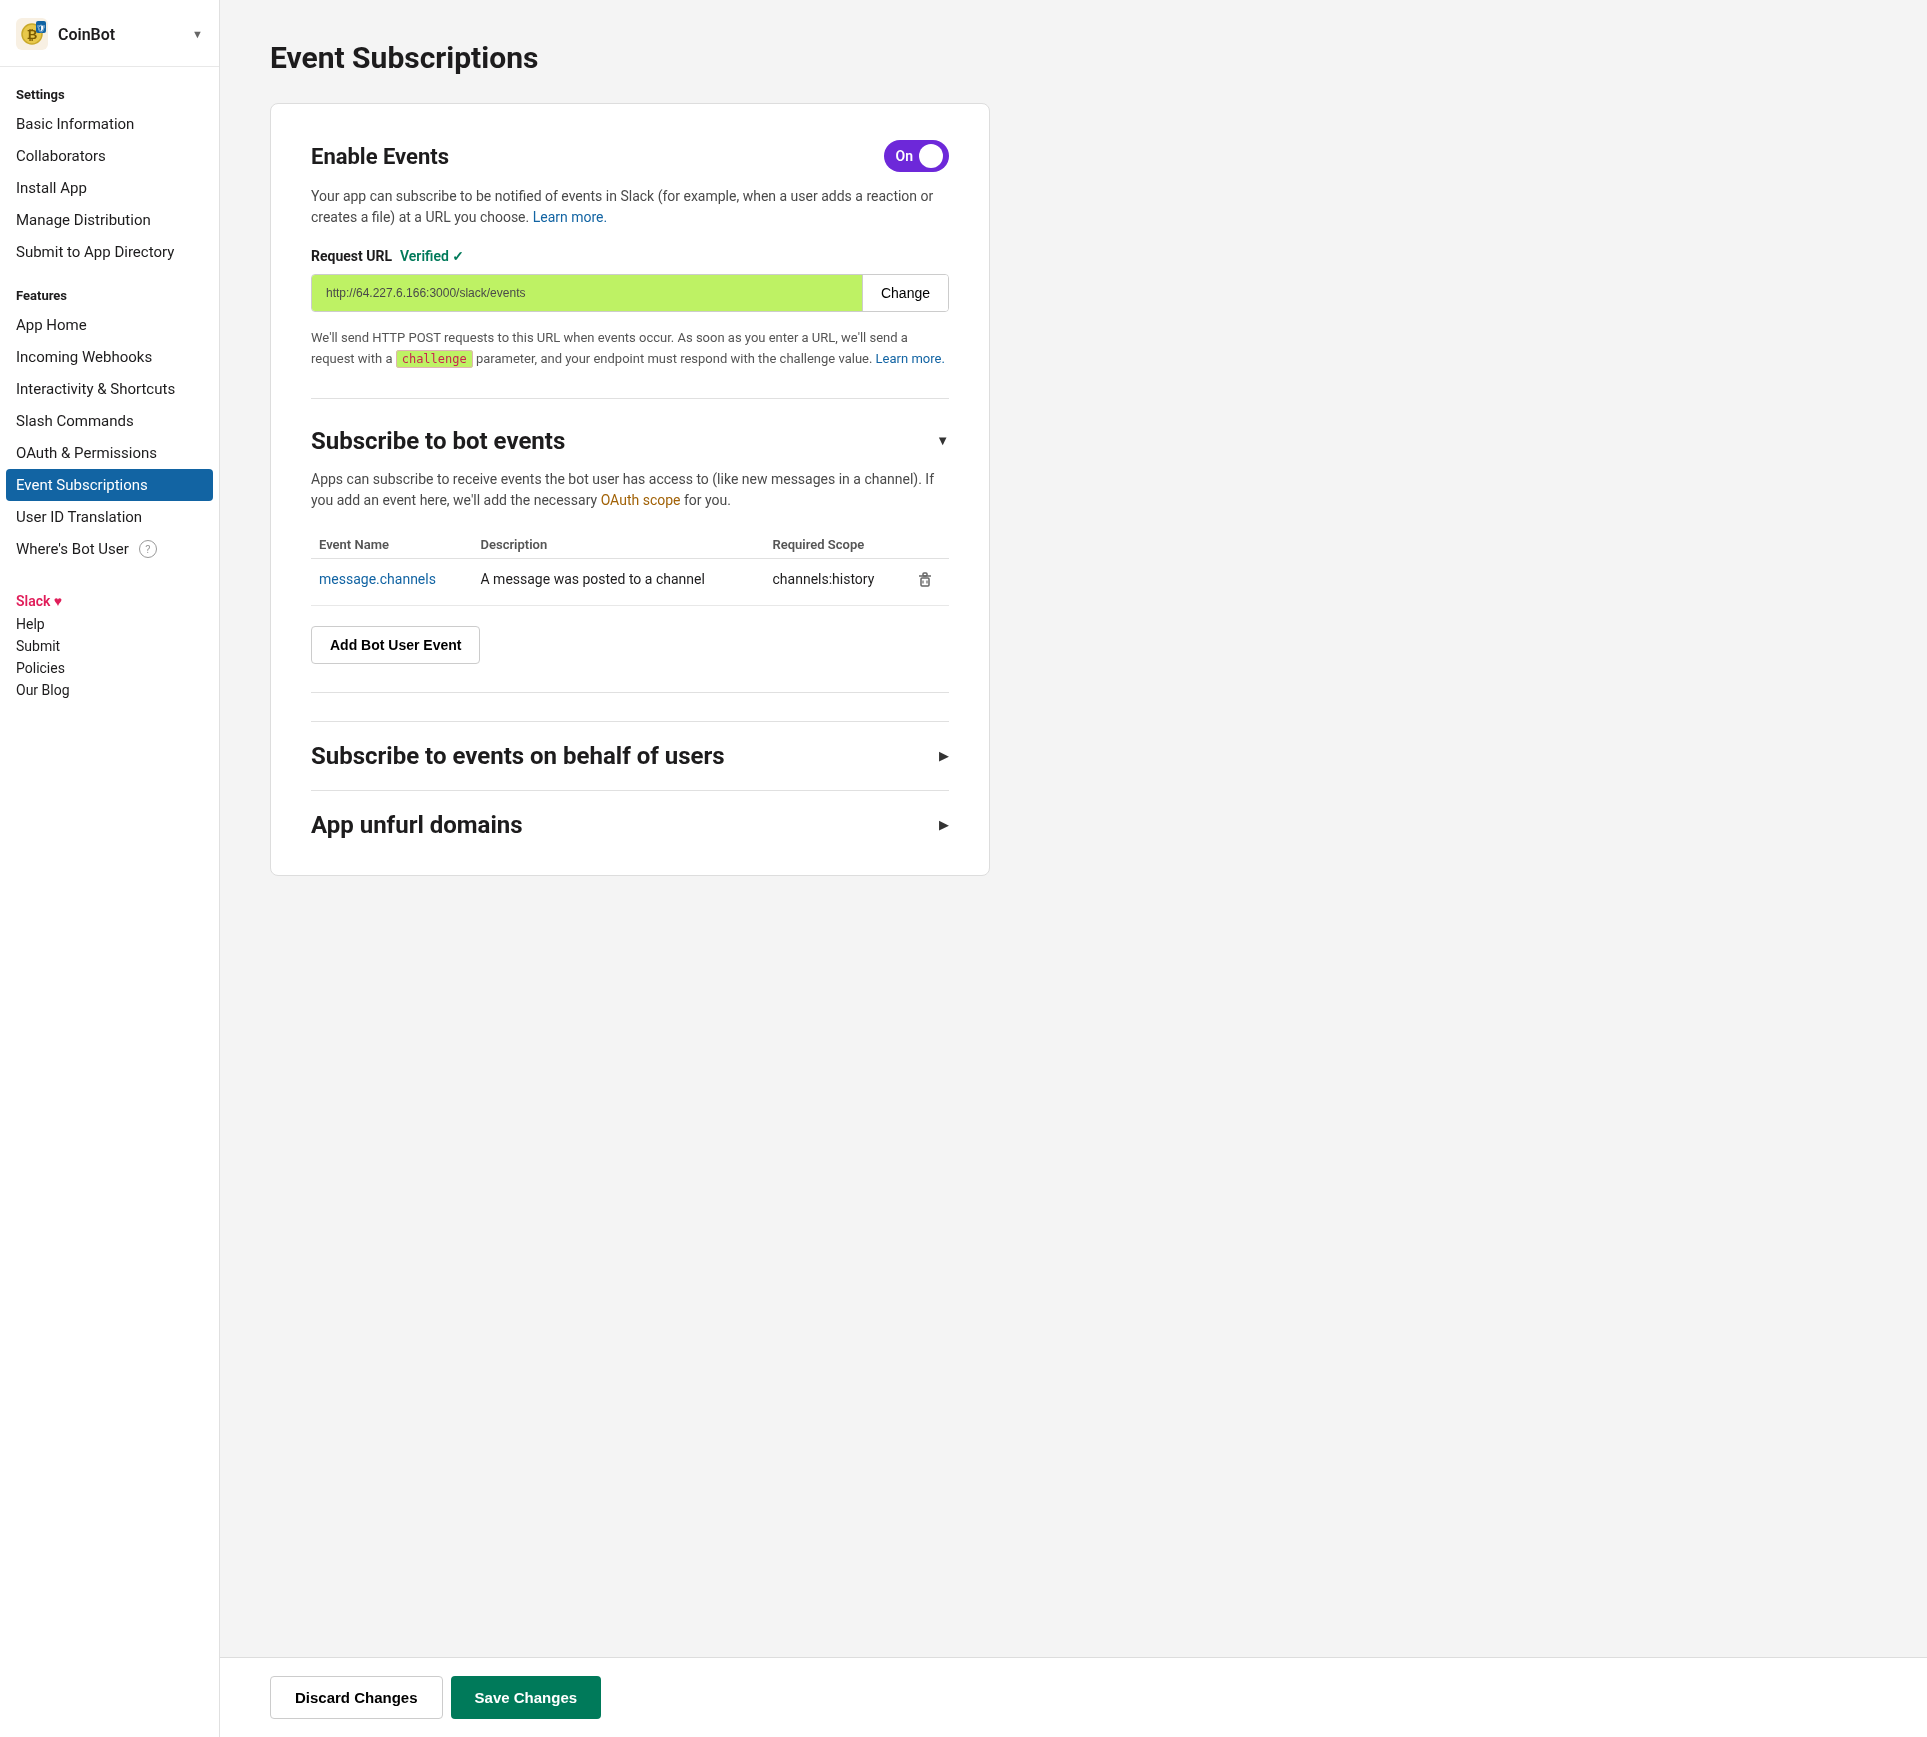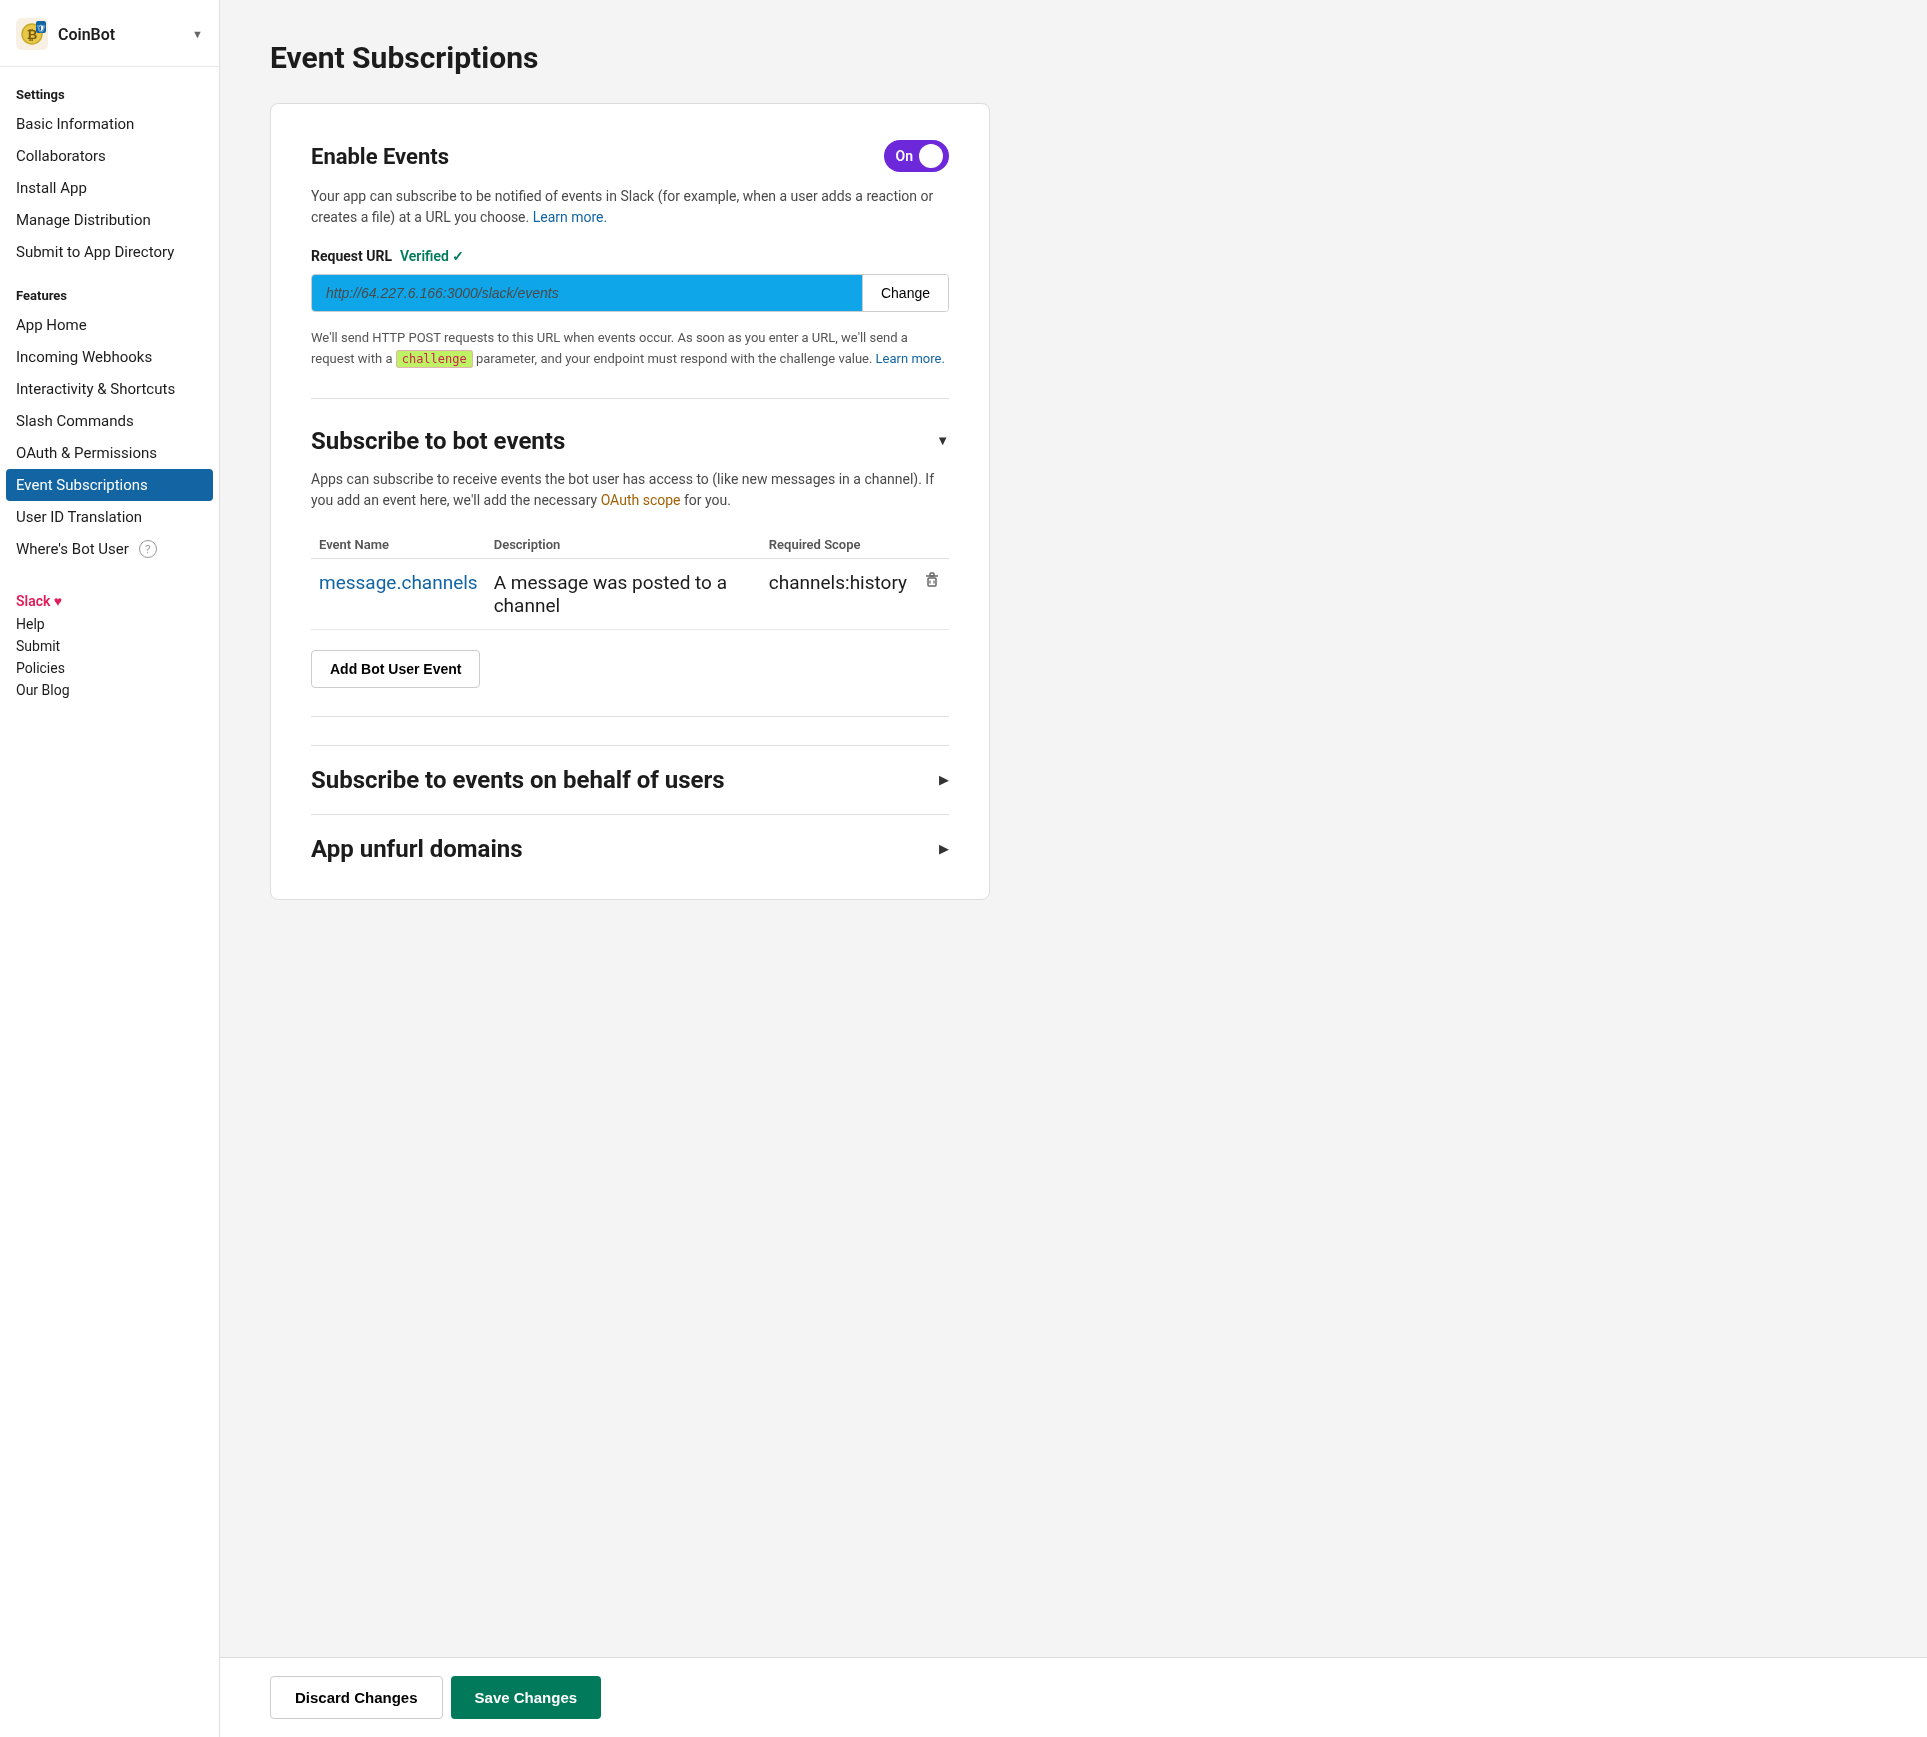--- a/index.html
+++ b/index.html
@@ -212,25 +212,24 @@
       border: 1px solid #ccc;
       border-radius: 4px;
       overflow: hidden;
       margin-bottom: 16px;
     }
 
     .url-input {
       flex: 1;
       padding: 10px 14px;
       border: none;
-      font-size: 14px;
+      font-size: 12px;
       color: #4a4a4a;
       outline: none;
-      background: #0ea5e9;
-      font-style: italic;
+      background: #bef264;
     }
 
     .change-btn {
       padding: 10px 18px;
       border: none;
       border-left: 1px solid #ccc;
       background: #fff;
       font-size: 14px;
       cursor: pointer;
       font-weight: 500;
@@ -302,21 +301,21 @@
       text-align: left;
       font-size: 13px;
       font-weight: 600;
       color: #555;
       padding: 6px 8px;
       border-bottom: 1px solid #e0e0e0;
     }
 
     .events-table td {
       padding: 12px 8px;
-      font-size: 19px;
+      font-size: 14px;
       border-bottom: 1px solid #e8e8e8;
       vertical-align: top;
     }
 
     .event-name-link {
       color: #1264a3;
       text-decoration: none;
       cursor: pointer;
     }
 

